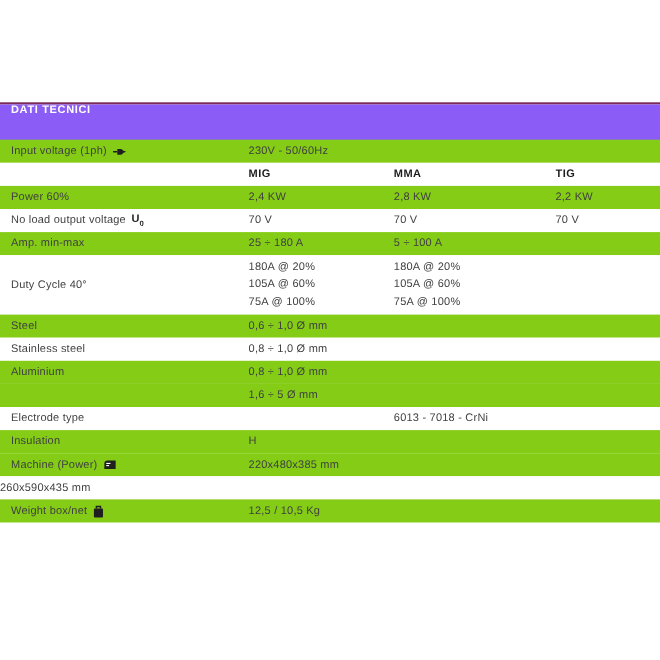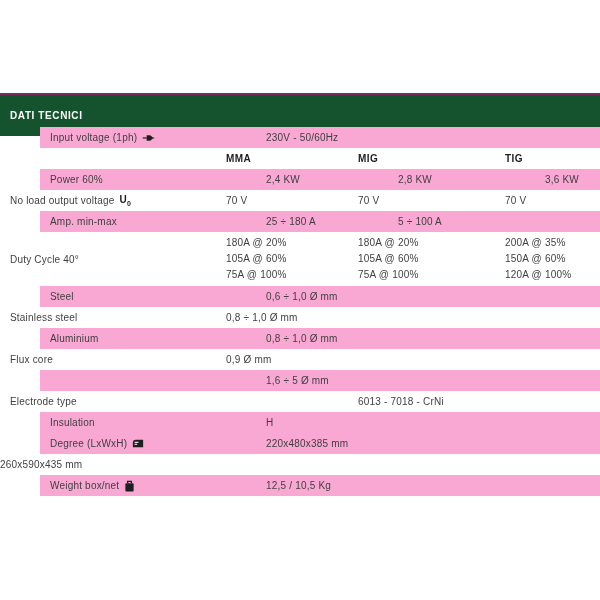--- a/index.html
+++ b/index.html
@@ -10,41 +10,41 @@
     width:600px; height:600px;
     background:#ffffff;
     overflow:hidden;
   }
   .accent-line {
     position:absolute; top:93px; left:0; right:0; height:2px;
     background:#7c2a5a;
   }
   .title-bar {
     position:absolute; top:95px; left:0; right:0; height:41px;
-    background:#14532d;
-    display:flex; align-items:center;
+    background:#8b5cf6;
+    display:flex; align-items:flex-start;
     padding-left:10px;
   }
   .title-bar .title {
     color:#ffffff; font-size:10px; font-weight:700; letter-spacing:0.6px;
   }
   .spec-table {
     position:absolute; top:127px; left:0; right:0;
   }
   .row {
     display:grid;
     grid-template-columns:226px 132px 147px 1fr;
     align-items:center;
     height:21px;
     font-size:10px;
     letter-spacing:0.2px;
     color:#3f3f3f;
     background:#ffffff;
   }
-  .row.alt { background:#f9a8d4;margin-left:40px; }
+  .row.alt { background:#84cc16; }
   .row.tall { height:54px; }
   .cell { overflow:hidden; white-space:nowrap; }
   .cell.label {
     padding-left:10px;
     display:flex; align-items:center; gap:5px;
   }
   .row.hdr .cell { font-weight:700; color:#1d1d1d; letter-spacing:0.4px; }
   .usym { font-weight:700; color:#1d1d1d; }
   .usym sub { font-size:7px; }
   .lines div { line-height:16px; }
@@ -75,30 +75,30 @@
           </svg>
         </span>
       </div>
       <div class="cell">230V - 50/60Hz</div>
       <div class="cell"></div>
       <div class="cell"></div>
     </div>
 
     <div class="row hdr">
       <div class="cell label"></div>
+      <div class="cell">MIG</div>
       <div class="cell">MMA</div>
-      <div class="cell">MIG</div>
       <div class="cell">TIG</div>
     </div>
 
     <div class="row alt">
       <div class="cell label">Power 60%</div>
       <div class="cell">2,4 KW</div>
       <div class="cell">2,8 KW</div>
-      <div class="cell">3,6 KW</div>
+      <div class="cell">2,2 KW</div>
     </div>
 
     <div class="row">
       <div class="cell label">
         <span>No load output voltage</span>
         <span class="usym"><span>U</span><sub>0</sub></span>
       </div>
       <div class="cell">70 V</div>
       <div class="cell">70 V</div>
       <div class="cell">70 V</div>
@@ -115,25 +115,20 @@
       <div class="cell lines">
         <div>180A @ 20%</div>
         <div>105A @ 60%</div>
         <div>75A @ 100%</div>
       </div>
       <div class="cell lines">
         <div>180A @ 20%</div>
         <div>105A @ 60%</div>
         <div>75A @ 100%</div>
       </div>
-      <div class="cell lines">
-        <div>200A @ 35%</div>
-        <div>150A @ 60%</div>
-        <div>120A @ 100%</div>
-      </div>
     </div>
 
     <div class="row alt">
       <div class="cell label">Steel</div>
       <div class="cell">0,6 ÷ 1,0 Ø mm</div>
       <div class="cell"></div>
       <div class="cell"></div>
     </div>
 
     <div class="row">
@@ -143,26 +138,20 @@
       <div class="cell"></div>
     </div>
 
     <div class="row alt">
       <div class="cell label">Aluminium</div>
       <div class="cell">0,8 ÷ 1,0 Ø mm</div>
       <div class="cell"></div>
       <div class="cell"></div>
     </div>
 
-    <div class="row">
-      <div class="cell label">Flux core</div>
-      <div class="cell">0,9 Ø mm</div>
-      <div class="cell"></div>
-      <div class="cell"></div>
-    </div>
 
     <div class="row alt">
       <div class="cell"></div>
       <div class="cell">1,6 ÷ 5 Ø mm</div>
       <div class="cell"></div>
     </div>
 
     <div class="row">
       <div class="cell label">Electrode type</div>
       <div class="cell"></div>
@@ -173,21 +162,21 @@
     <div class="row alt">
       <div class="cell label">Insulation</div>
       <div class="cell">H</div>
       <div class="cell"></div>
       <div class="cell"></div>
     </div>
 
 
     <div class="row alt">
       <div class="cell label">
-        <span>Degree (LxWxH)</span>
+        <span>Machine (Power)</span>
         <span class="icon">
           <svg width="12" height="11" viewBox="0 0 14 12">
             <path d="M1 5 Q1 1.5 4.5 1.5 L13 1.5 L13 10.5 L1 10.5 Z" fill="#1f1f1f"></path>
             <rect x="3" y="4" width="4.5" height="1.2" fill="#ffffff"></rect>
             <rect x="3" y="6.3" width="3" height="1.2" fill="#ffffff"></rect>
           </svg>
         </span>
       </div>
       <div class="cell">220x480x385 mm</div>
       <div class="cell"></div>

